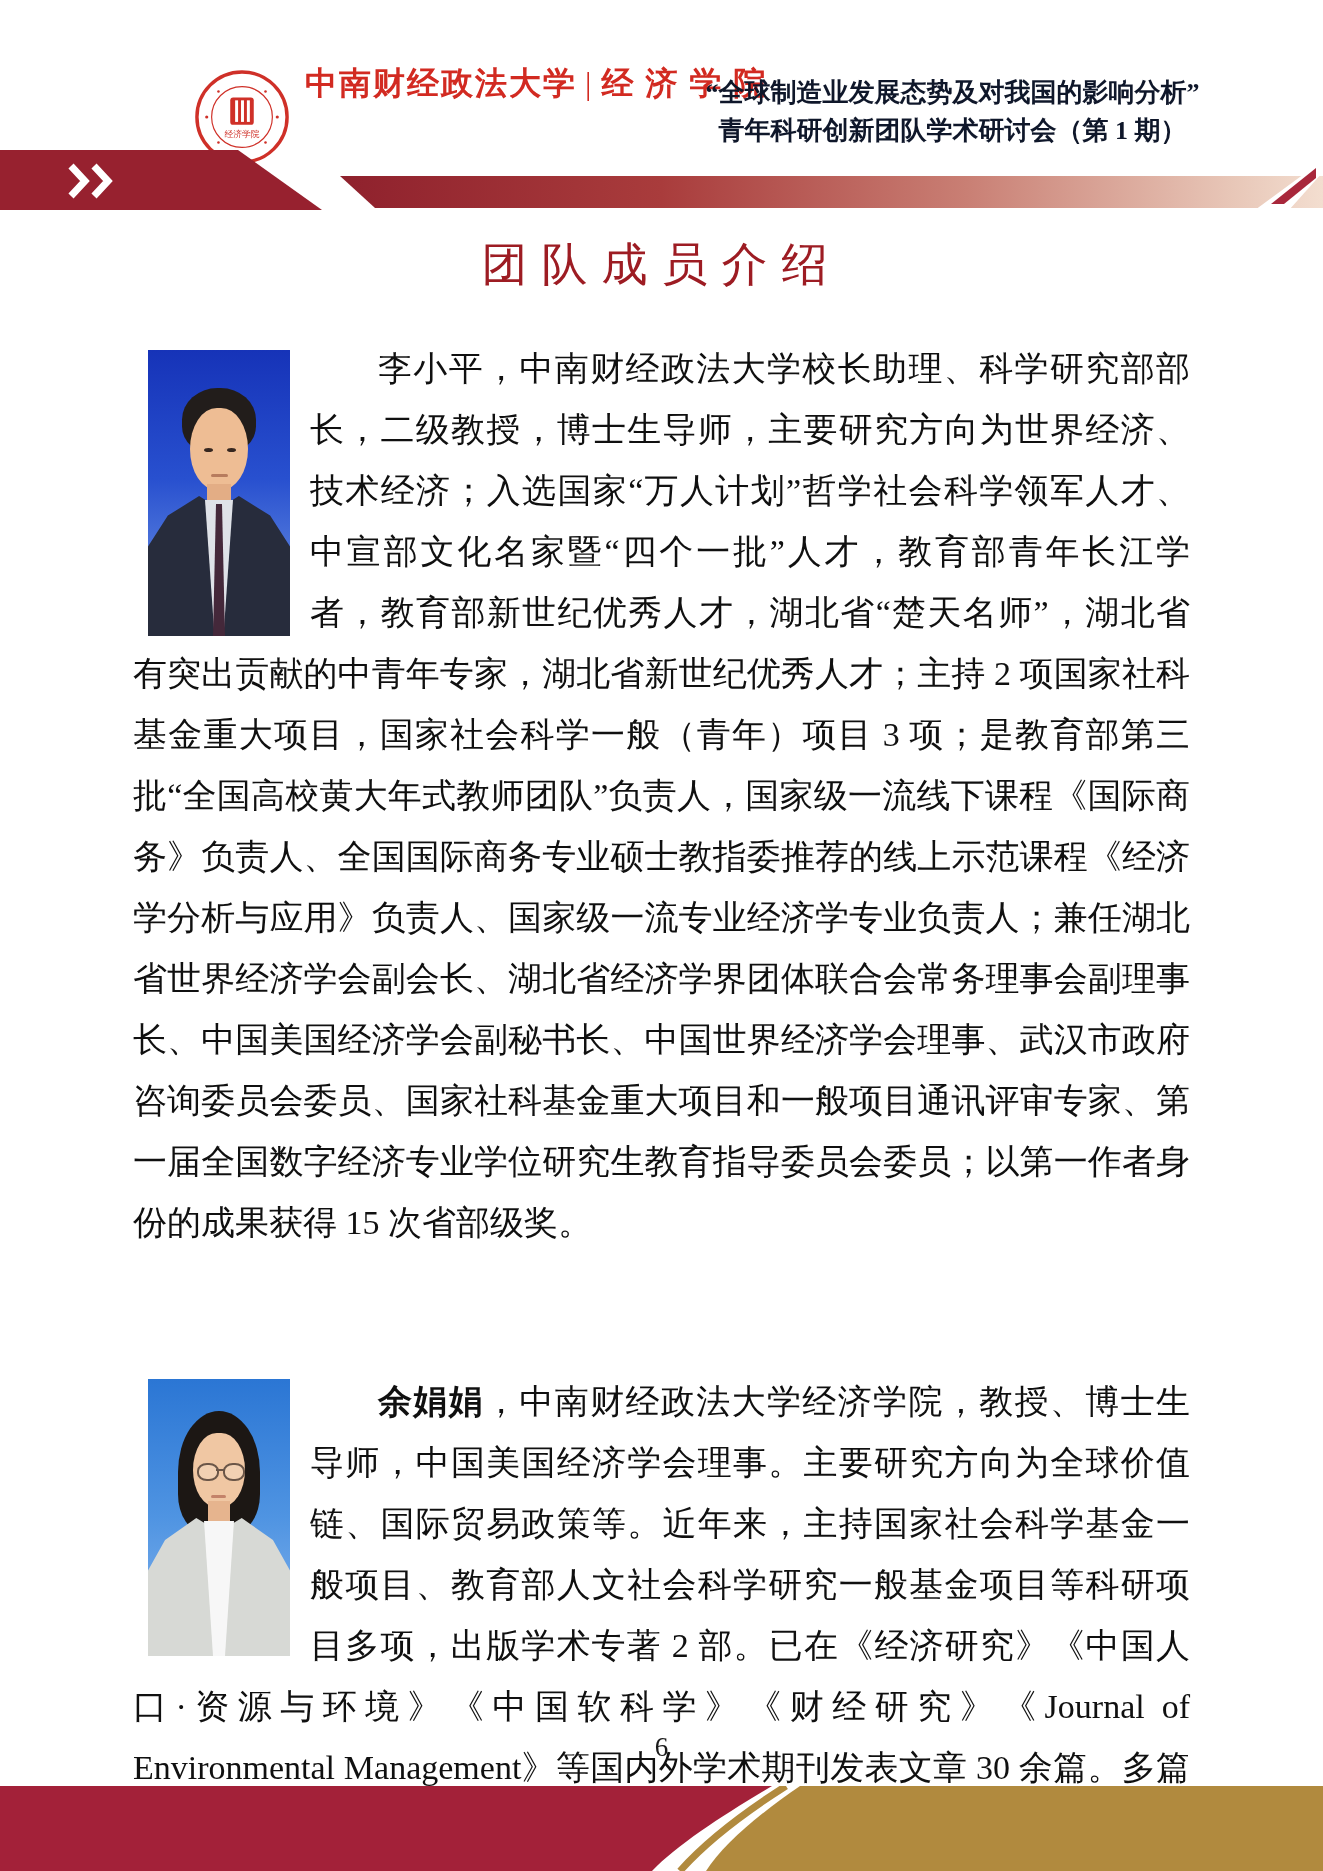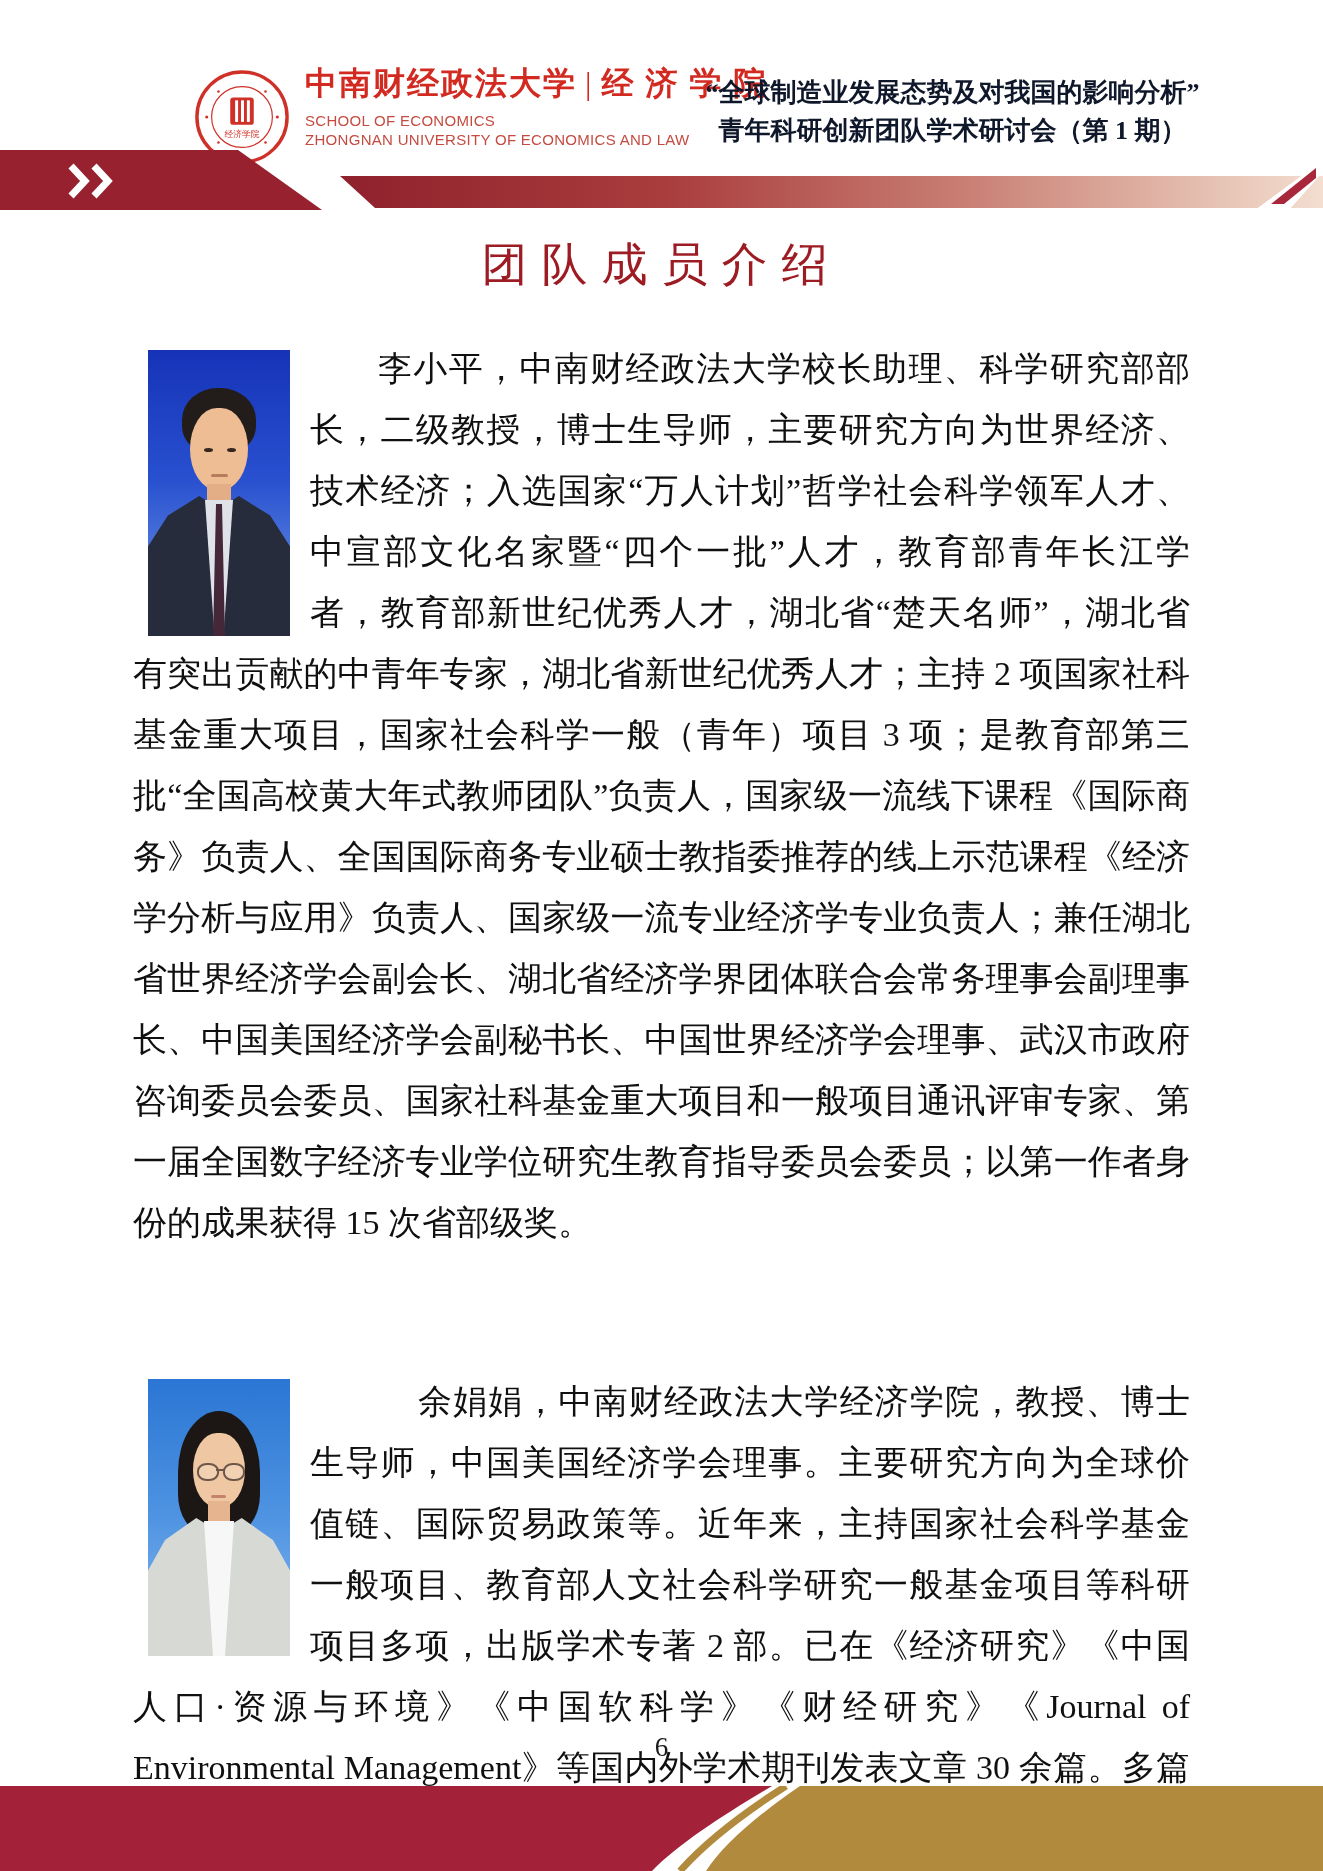--- a/index.html
+++ b/index.html
@@ -27,21 +27,21 @@
   
   .page-title{position:absolute;left:0;right:0;top:234px;text-align:center;
               font-size:46px;font-weight:normal;color:#9d1c23;letter-spacing:14px;}
 
   
   .content{position:absolute;left:133px;top:338px;width:1057px;}
   .bio{overflow:visible;}
   .bio-2{margin-top:118px;}
   .bio p{margin:0;font-size:34px;line-height:61px;color:#101010;
          text-align:justify;text-indent:2em;}
-  .member-name{font-weight:normal;margin-left:40px;}
+  .member-name{font-weight:bold;}
 
   .photo{float:left;width:142px;margin:12px 20px 0 15px;position:relative;overflow:hidden;}
   .photo-1{height:286px;background:linear-gradient(180deg,#1633b8 0%,#2850cf 45%,#7aa0e8 100%);}
   .photo-2{height:277px;margin-top:8px;background:linear-gradient(180deg,#2b76d4 0%,#4f94e2 50%,#8cb8ee 100%);}
   .photo div{position:absolute;}
 
   .p1-hair{left:34px;top:38px;width:74px;height:66px;background:#221d1b;border-radius:48% 48% 42% 42%;}
   .p1-face{left:42px;top:58px;width:58px;height:82px;background:#eebd94;border-radius:50%/54%;}
   .p1-eye{width:9px;height:4px;background:#36261f;border-radius:50%;top:98px;}
   .p1-eye.l{left:56px;} .p1-eye.r{left:79px;}
@@ -89,24 +89,20 @@
         <circle cx="86" cy="50" r="1.6" fill="#cf3028"></circle>
       <circle cx="26" cy="24" r="1.3" fill="#cf3028"></circle>
         <circle cx="74" cy="24" r="1.3" fill="#cf3028"></circle>
       <circle cx="26" cy="76" r="1.3" fill="#cf3028"></circle>
         <circle cx="74" cy="76" r="1.3" fill="#cf3028"></circle>
     </svg>
   </div>
 
   <div class="brand">
     <div class="brand-cn"><span>中南财经政法大学</span><span style="font-weight:normal;margin:0 8px;">|</span><span>经 济 学 院</span></div>
-    <div class="brand-en">
-      <div>SCHOOL OF ECONOMICS</div>
-      <div>ZHONGNAN UNIVERSITY OF ECONOMICS AND LAW</div>
-    </div>
   </div>
 
   <div class="slogan">
     <div>“全球制造业发展态势及对我国的影响分析”</div>
     <div>青年科研创新团队学术研讨会（第 1 期）</div>
   </div>
 
   <div class="ribbon">
     <svg class="chevrons" width="58" height="36" viewBox="0 0 58 36">
       <polyline points="5,3 19,18 5,33" fill="none" stroke="#ffffff" stroke-width="7"></polyline>

